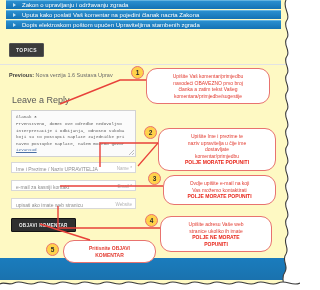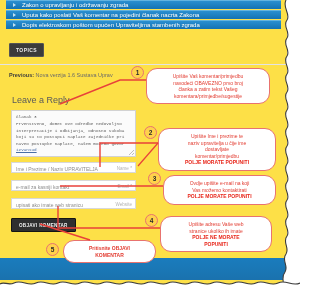--- a/index.html
+++ b/index.html
@@ -5,21 +5,21 @@
   html,body{margin:0;padding:0;background:#ffffff;}
   body{
     width:300px;height:290px;overflow:hidden;position:relative;
     font-family:"Liberation Sans",sans-serif;
     -webkit-font-smoothing:none;
   }
 
   
   #sheet{
     position:absolute;left:0;top:0;width:287px;height:290px;
-    background:#fde047;overflow:hidden;
+    background:#fef9c3;overflow:hidden;
   }
 
   
   .navbar{
     position:absolute;left:6px;height:9px;
     background:linear-gradient(#2a8fd0,#1472b4);
     border-top:1px solid #62b3e0;
     color:#ffffff;font-size:6px;line-height:9px;
     white-space:nowrap;overflow:hidden;
     padding-left:16px;box-sizing:border-box;

